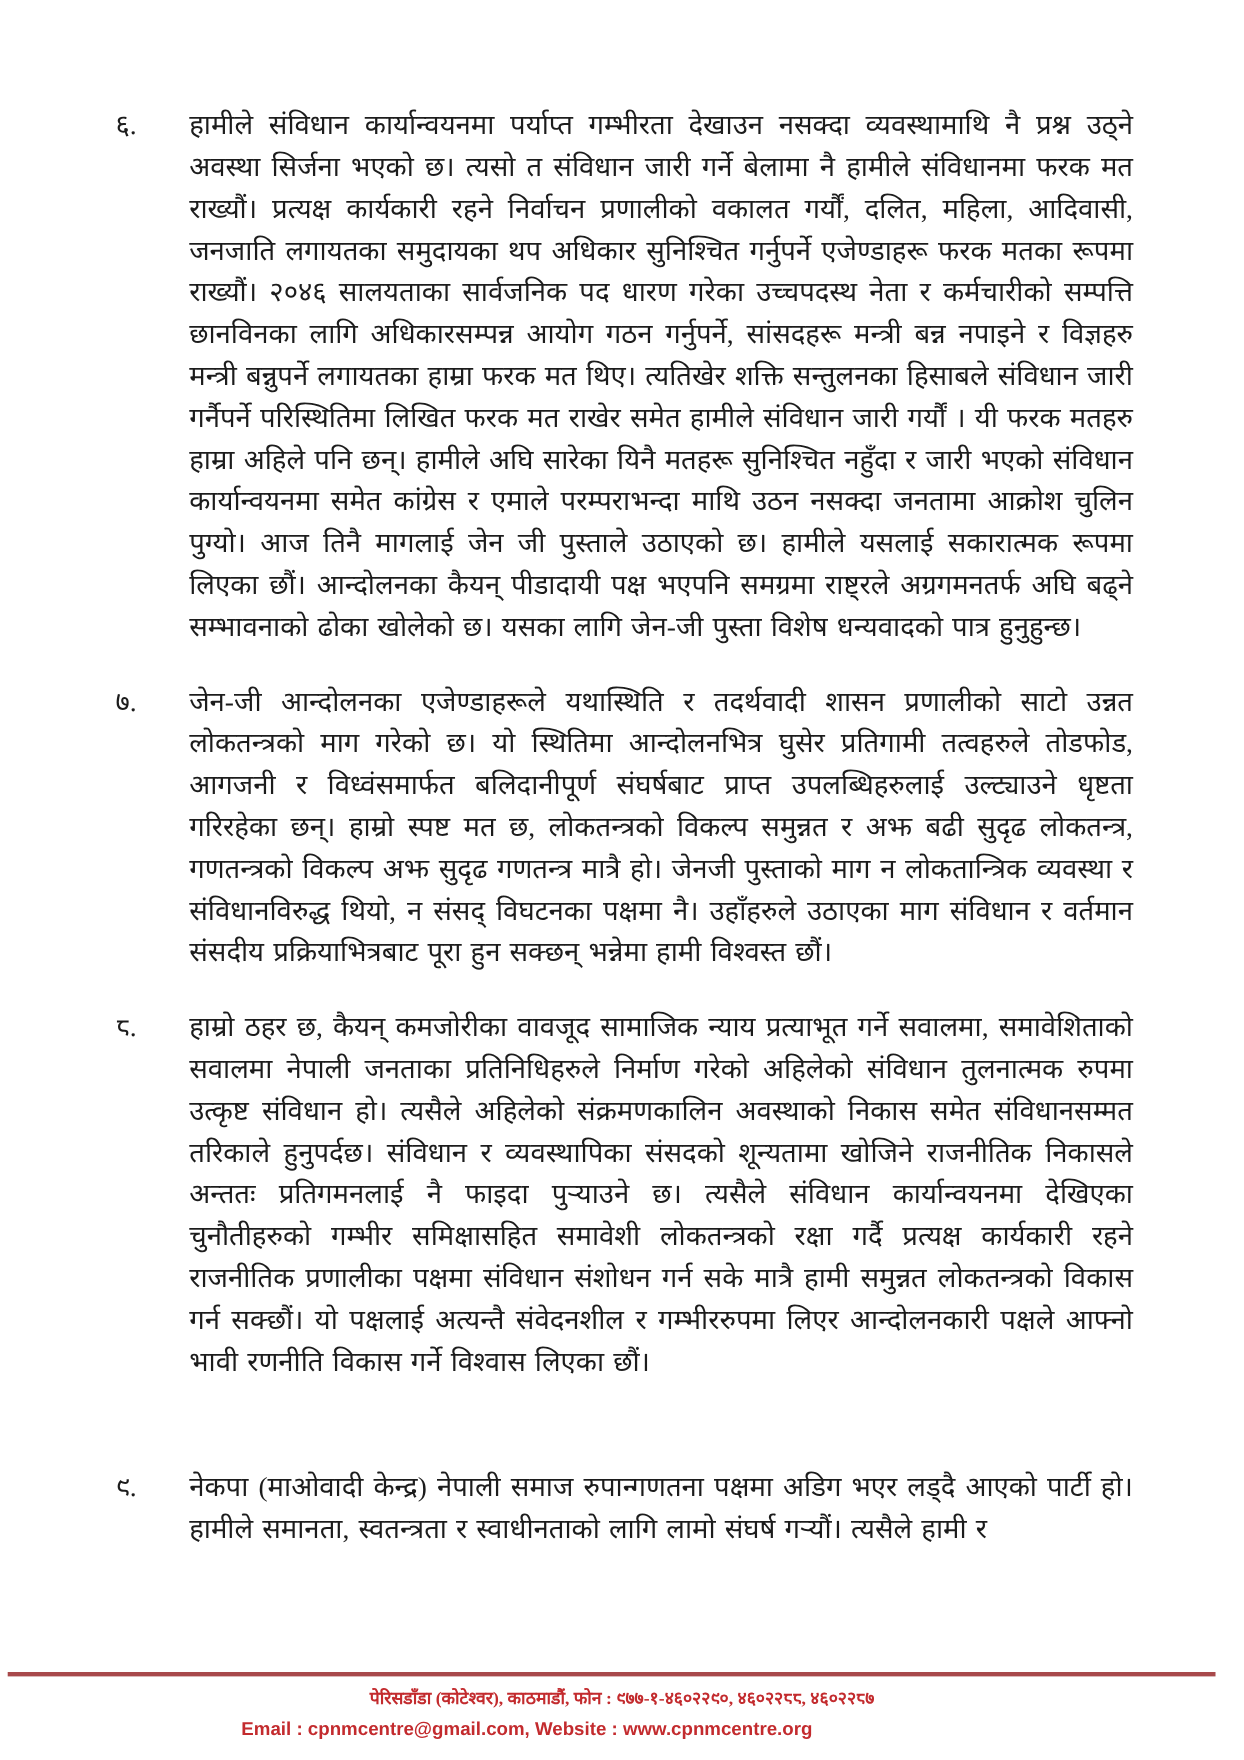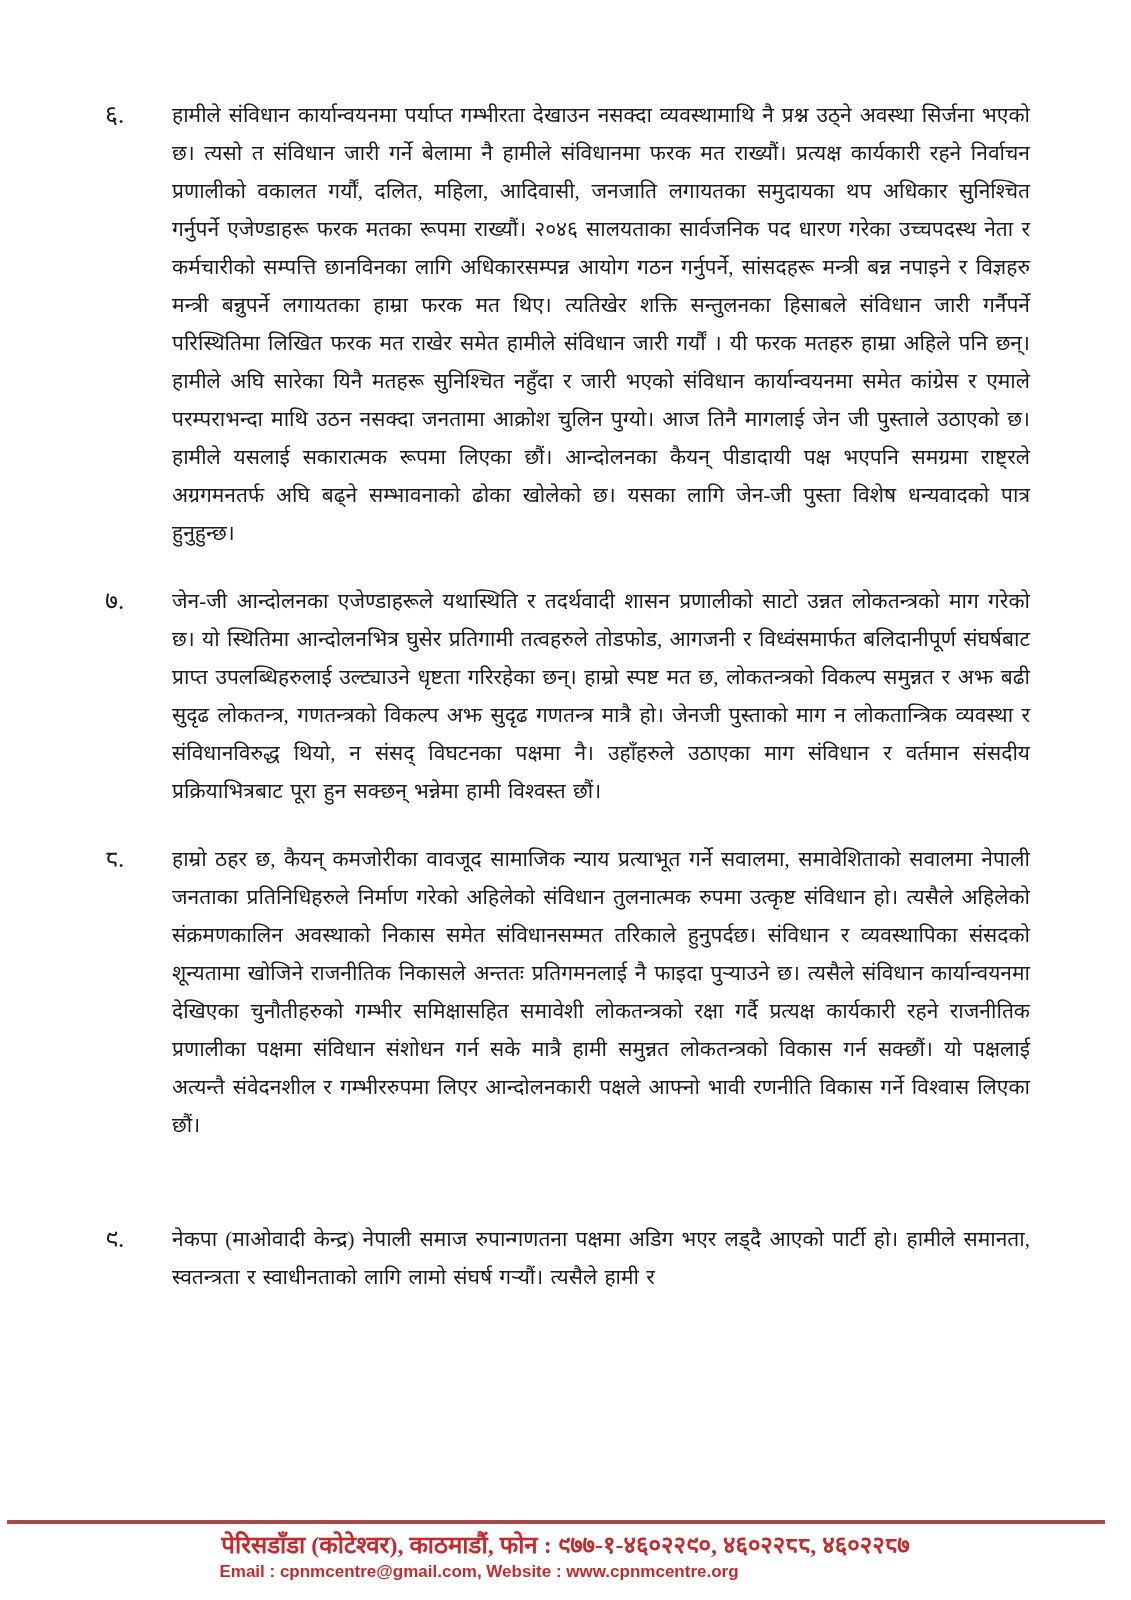--- a/index.html
+++ b/index.html
@@ -30,42 +30,42 @@
     margin-top: 76px;
   }
   .para-num {
     flex: 0 0 67px;
     font-size: 25px;
     line-height: 38px;
     color: #1c1c1c;
   }
   .para-text {
     flex: 1 1 auto;
-    font-size: 21px;
+    font-size: 25px;
     line-height: 38px;
     color: #1c1c1c;
     text-align: justify;
     text-justify: inter-word;
     word-spacing: 2px;
   }
   .footer-rule {
     position: absolute;
     left: 7px;
     top: 1520px;
     width: 1098px;
     height: 4px;
     background: #a8494b;
   }
   .footer-address {
     position: absolute;
     left: 0;
     top: 1532px;
     width: 1131px;
     text-align: center;
-    font-size: 24px;
+    font-size: 16px;
     font-weight: bold;
     color: #c32b2e;
     line-height: 26px;
     font-family: "Liberation Serif", "DejaVu Serif", serif;
   }
   .footer-contact {
     position: absolute;
     left: 0;
     top: 1560px;
     width: 958px;

